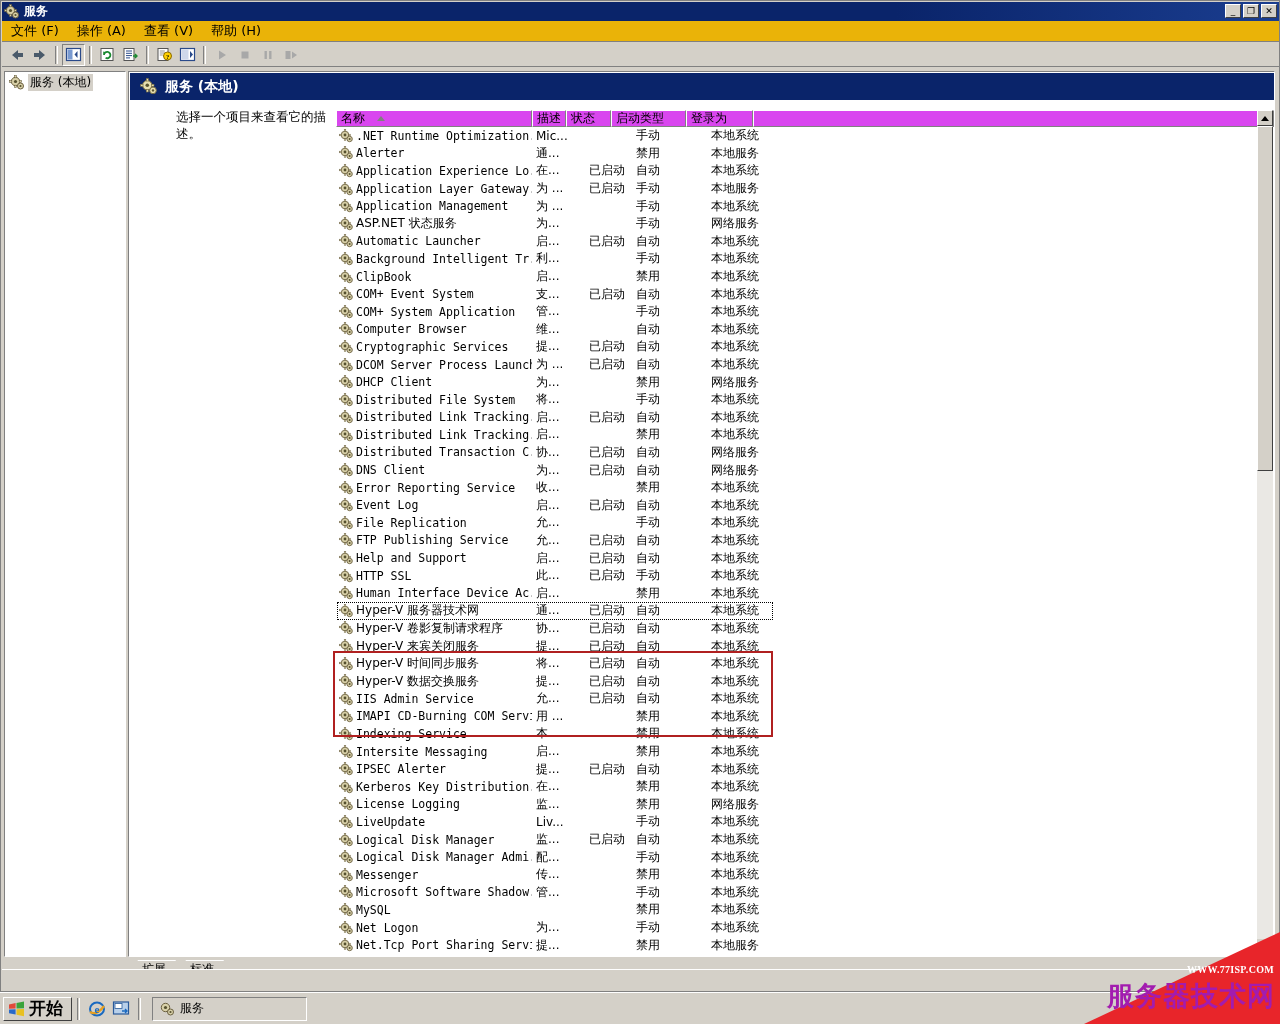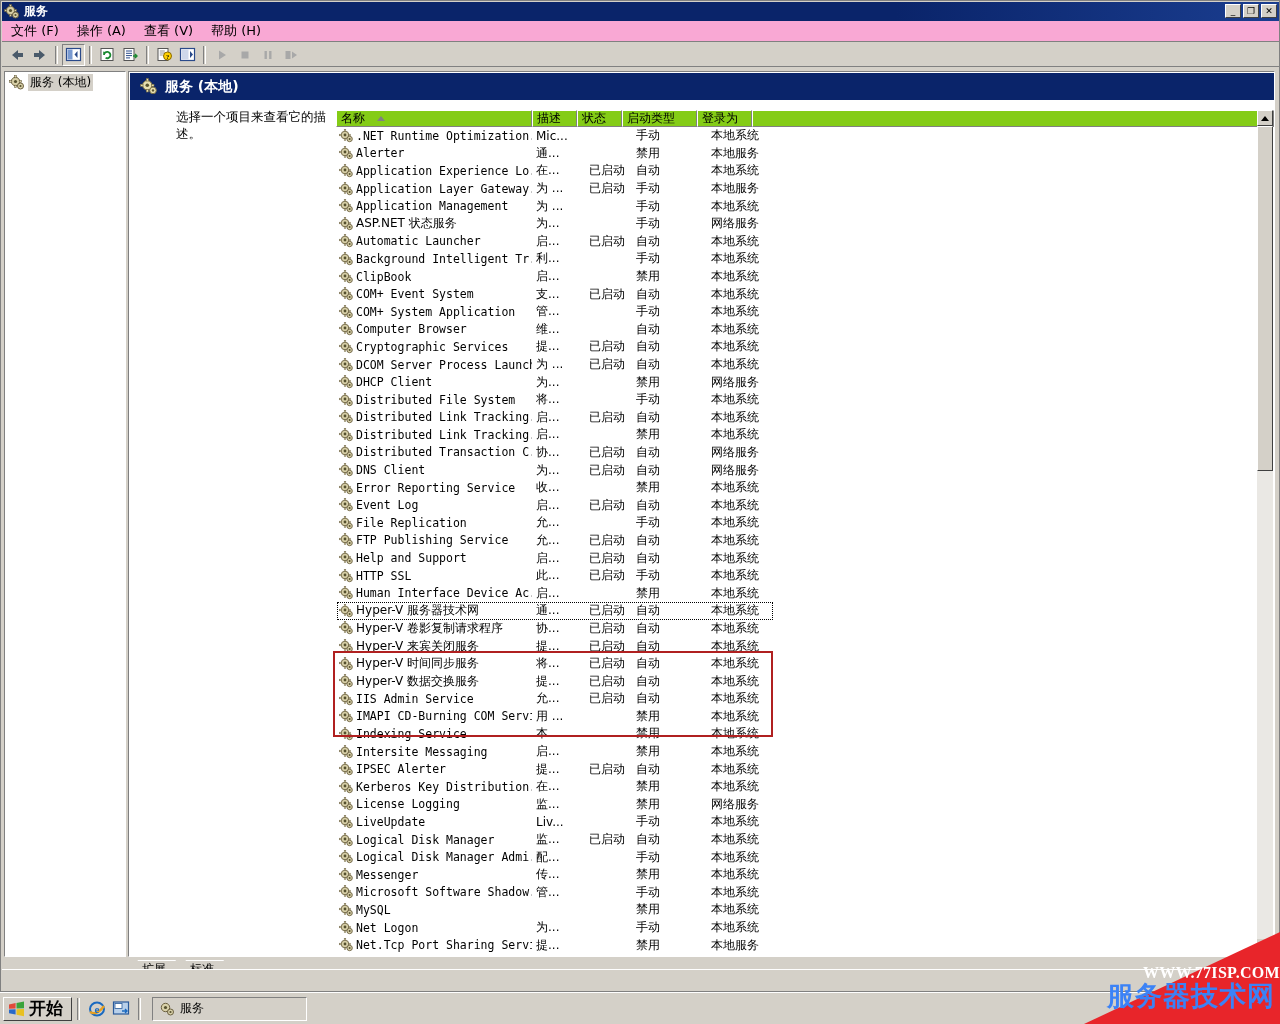--- a/index.html
+++ b/index.html
@@ -61,21 +61,21 @@
     color: #000;
     font-family: "DejaVu Sans", sans-serif;
     box-sizing: border-box;
     cursor: default;
   }
 
   
   .menubar {
     position: absolute; left: 1px; top: 20px;
     width: 1277px; height: 21px;
-    background: #f9a8d4;
+    background: #eab308;
     border-bottom: 1px solid #808080;
     display: flex; align-items: center;
     box-sizing: border-box;
   }
   .menu-item {
     padding: 2px 9px;
     font-size: 13px;
     color: #000;
     font-family: "DejaVu Sans", sans-serif;
     white-space: nowrap;
@@ -197,21 +197,21 @@
   }
   .lv-header {
     position: absolute; left: 0; top: 0;
     width: 938px; height: 17px;
     display: flex;
     background: #d4d0c8;
     box-sizing: border-box;
   }
   .hcell {
     height: 17px;
-    background: #84cc16;
+    background: #d946ef;
     border: 1px solid;
     border-color: #ffffff #808080 #808080 #ffffff;
     box-sizing: border-box;
     display: flex; align-items: center;
     padding-left: 4px;
     font-size: 12px;
     font-family: "DejaVu Sans", sans-serif;
     color: #000;
     white-space: nowrap;
     cursor: default;
@@ -401,31 +401,31 @@
     overflow: hidden;
     pointer-events: none;
     z-index: 50;
   }
   .wm-tri {
     position: absolute; inset: 0;
     background: #e8252a;
     clip-path: polygon(100% 0, 100% 100%, 0 100%);
   }
   .wm-url {
-    position: absolute; right: 0; top: 32px;
+    position: absolute; right: 6px; top: 32px;
     color: #ffffff;
     font-family: "Liberation Serif", serif;
     font-weight: bold;
-    font-size: 16px;
+    font-size: 10px;
     letter-spacing: 0.3px;
     white-space: nowrap;
   }
   .wm-cn {
     position: absolute; right: 5px; top: 50px;
-    color: #3b82f6;
+    color: #a21caf;
     font-family: "DejaVu Sans", sans-serif;
     font-weight: bold;
     font-size: 27px;
     letter-spacing: 1px;
     white-space: nowrap;
     line-height: 1;
   }
 </style>
 </head>
 <body>
@@ -588,24 +588,24 @@
         <div class="desc-col">
           <div class="desc-text">选择一个项目来查看它的描述。</div>
         </div>
 
         <div class="listview">
           <div class="lv-header">
             <div class="hcell" style="width:196px">
               <span>名称</span>
               <span class="sort-arrow"></span>
             </div>
-            <div class="hcell" style="width:45px">描述</div>
+            <div class="hcell" style="width:34px">描述</div>
             <div class="hcell" style="width:45px">状态</div>
             <div class="hcell" style="width:75px">启动类型</div>
-            <div class="hcell" style="width:55px">登录为</div>
+            <div class="hcell" style="width:67px">登录为</div>
             <div class="hcell" style="flex:1"></div>
           </div>
           <div class="lv-rows" id="rows">
               <div class="lv-row">
                 <div class="cell c-name">
                   <span class="svc-icon"><svg viewBox="0 0 15 14" width="15" height="14">
                       <circle cx="6" cy="6" r="3.8" fill="#d8d0a8" stroke="#6b6040" stroke-width="0.9"></circle>
                       <circle cx="6" cy="6" r="1.4" fill="#55502f"></circle>
                       <g fill="#d8d0a8" stroke="#6b6040" stroke-width="0.5">
                         <rect x="5.2" y="0.5" width="1.6" height="2"></rect>

